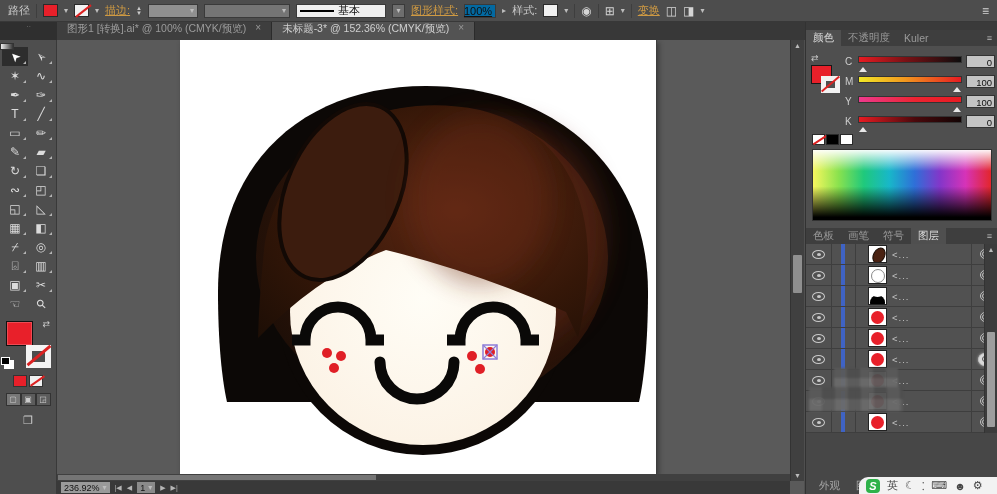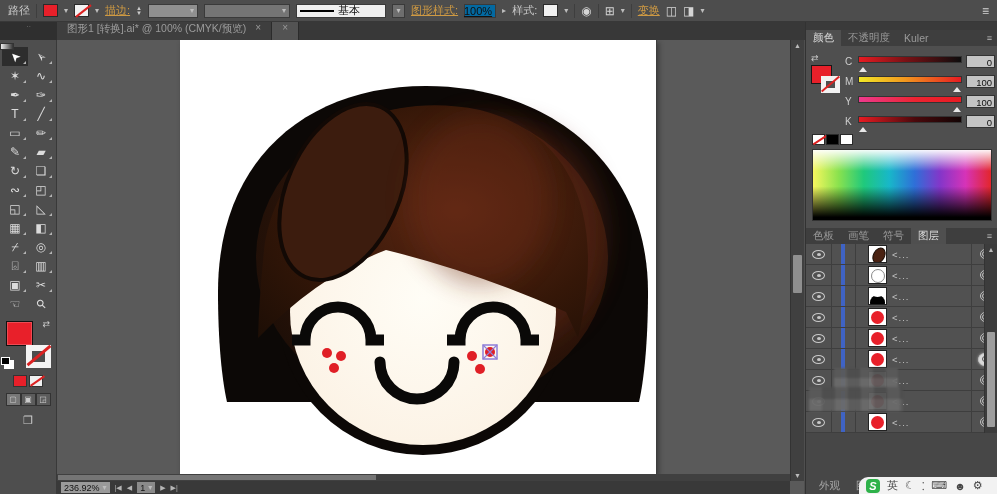--- a/index.html
+++ b/index.html
@@ -229,20 +229,21 @@
     <span class="cico">≡</span>
   </div>
 
   <div class="tabbar">
     <div class="tabspacer">∙∙</div>
     <div class="dtab">
       <span>图形1 [转换].ai* @ 100% (CMYK/预览)</span>
       <span class="x">×</span>
     </div>
     <div class="dtab active">
+      <span>未标题-3* @ 152.36% (CMYK/预览)</span>
       <span class="x">×</span>
     </div>
   </div>
 
   <div class="toolbox">
     <div class="tb-head"></div>
     <div class="tgrid">
       <div class="tcell active st">
           <span class="r135">➤</span>
         </div>

